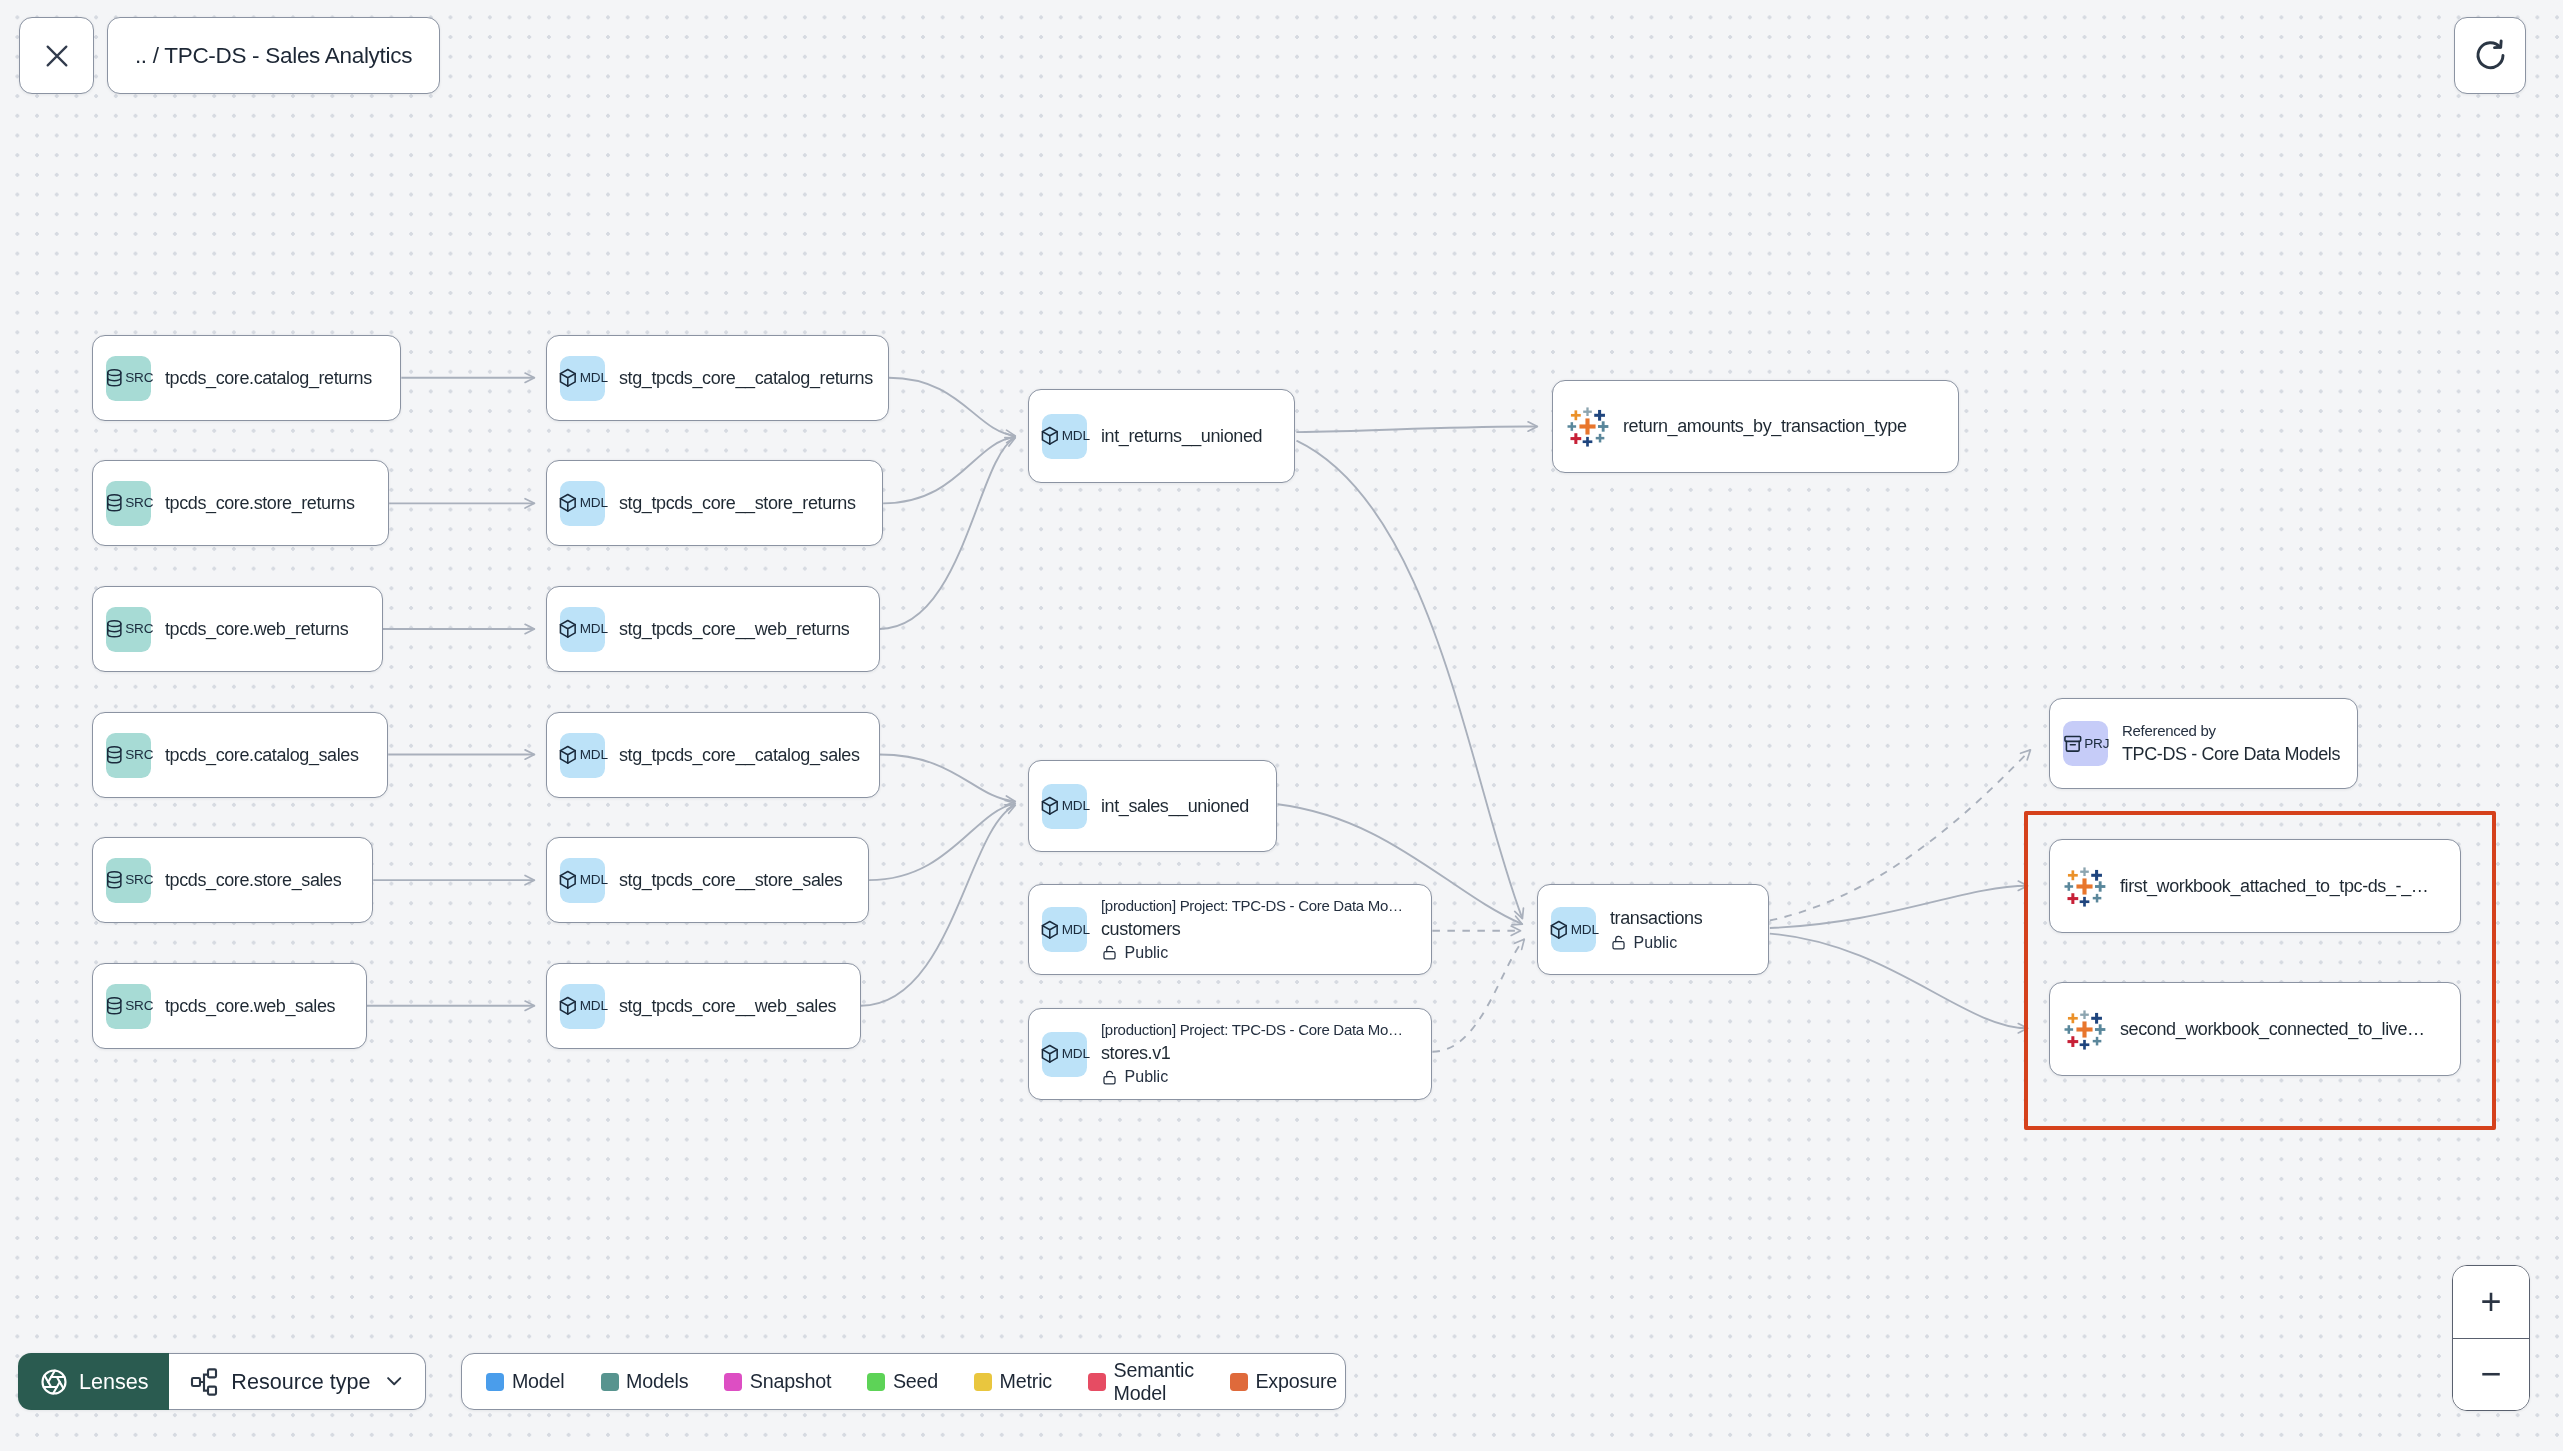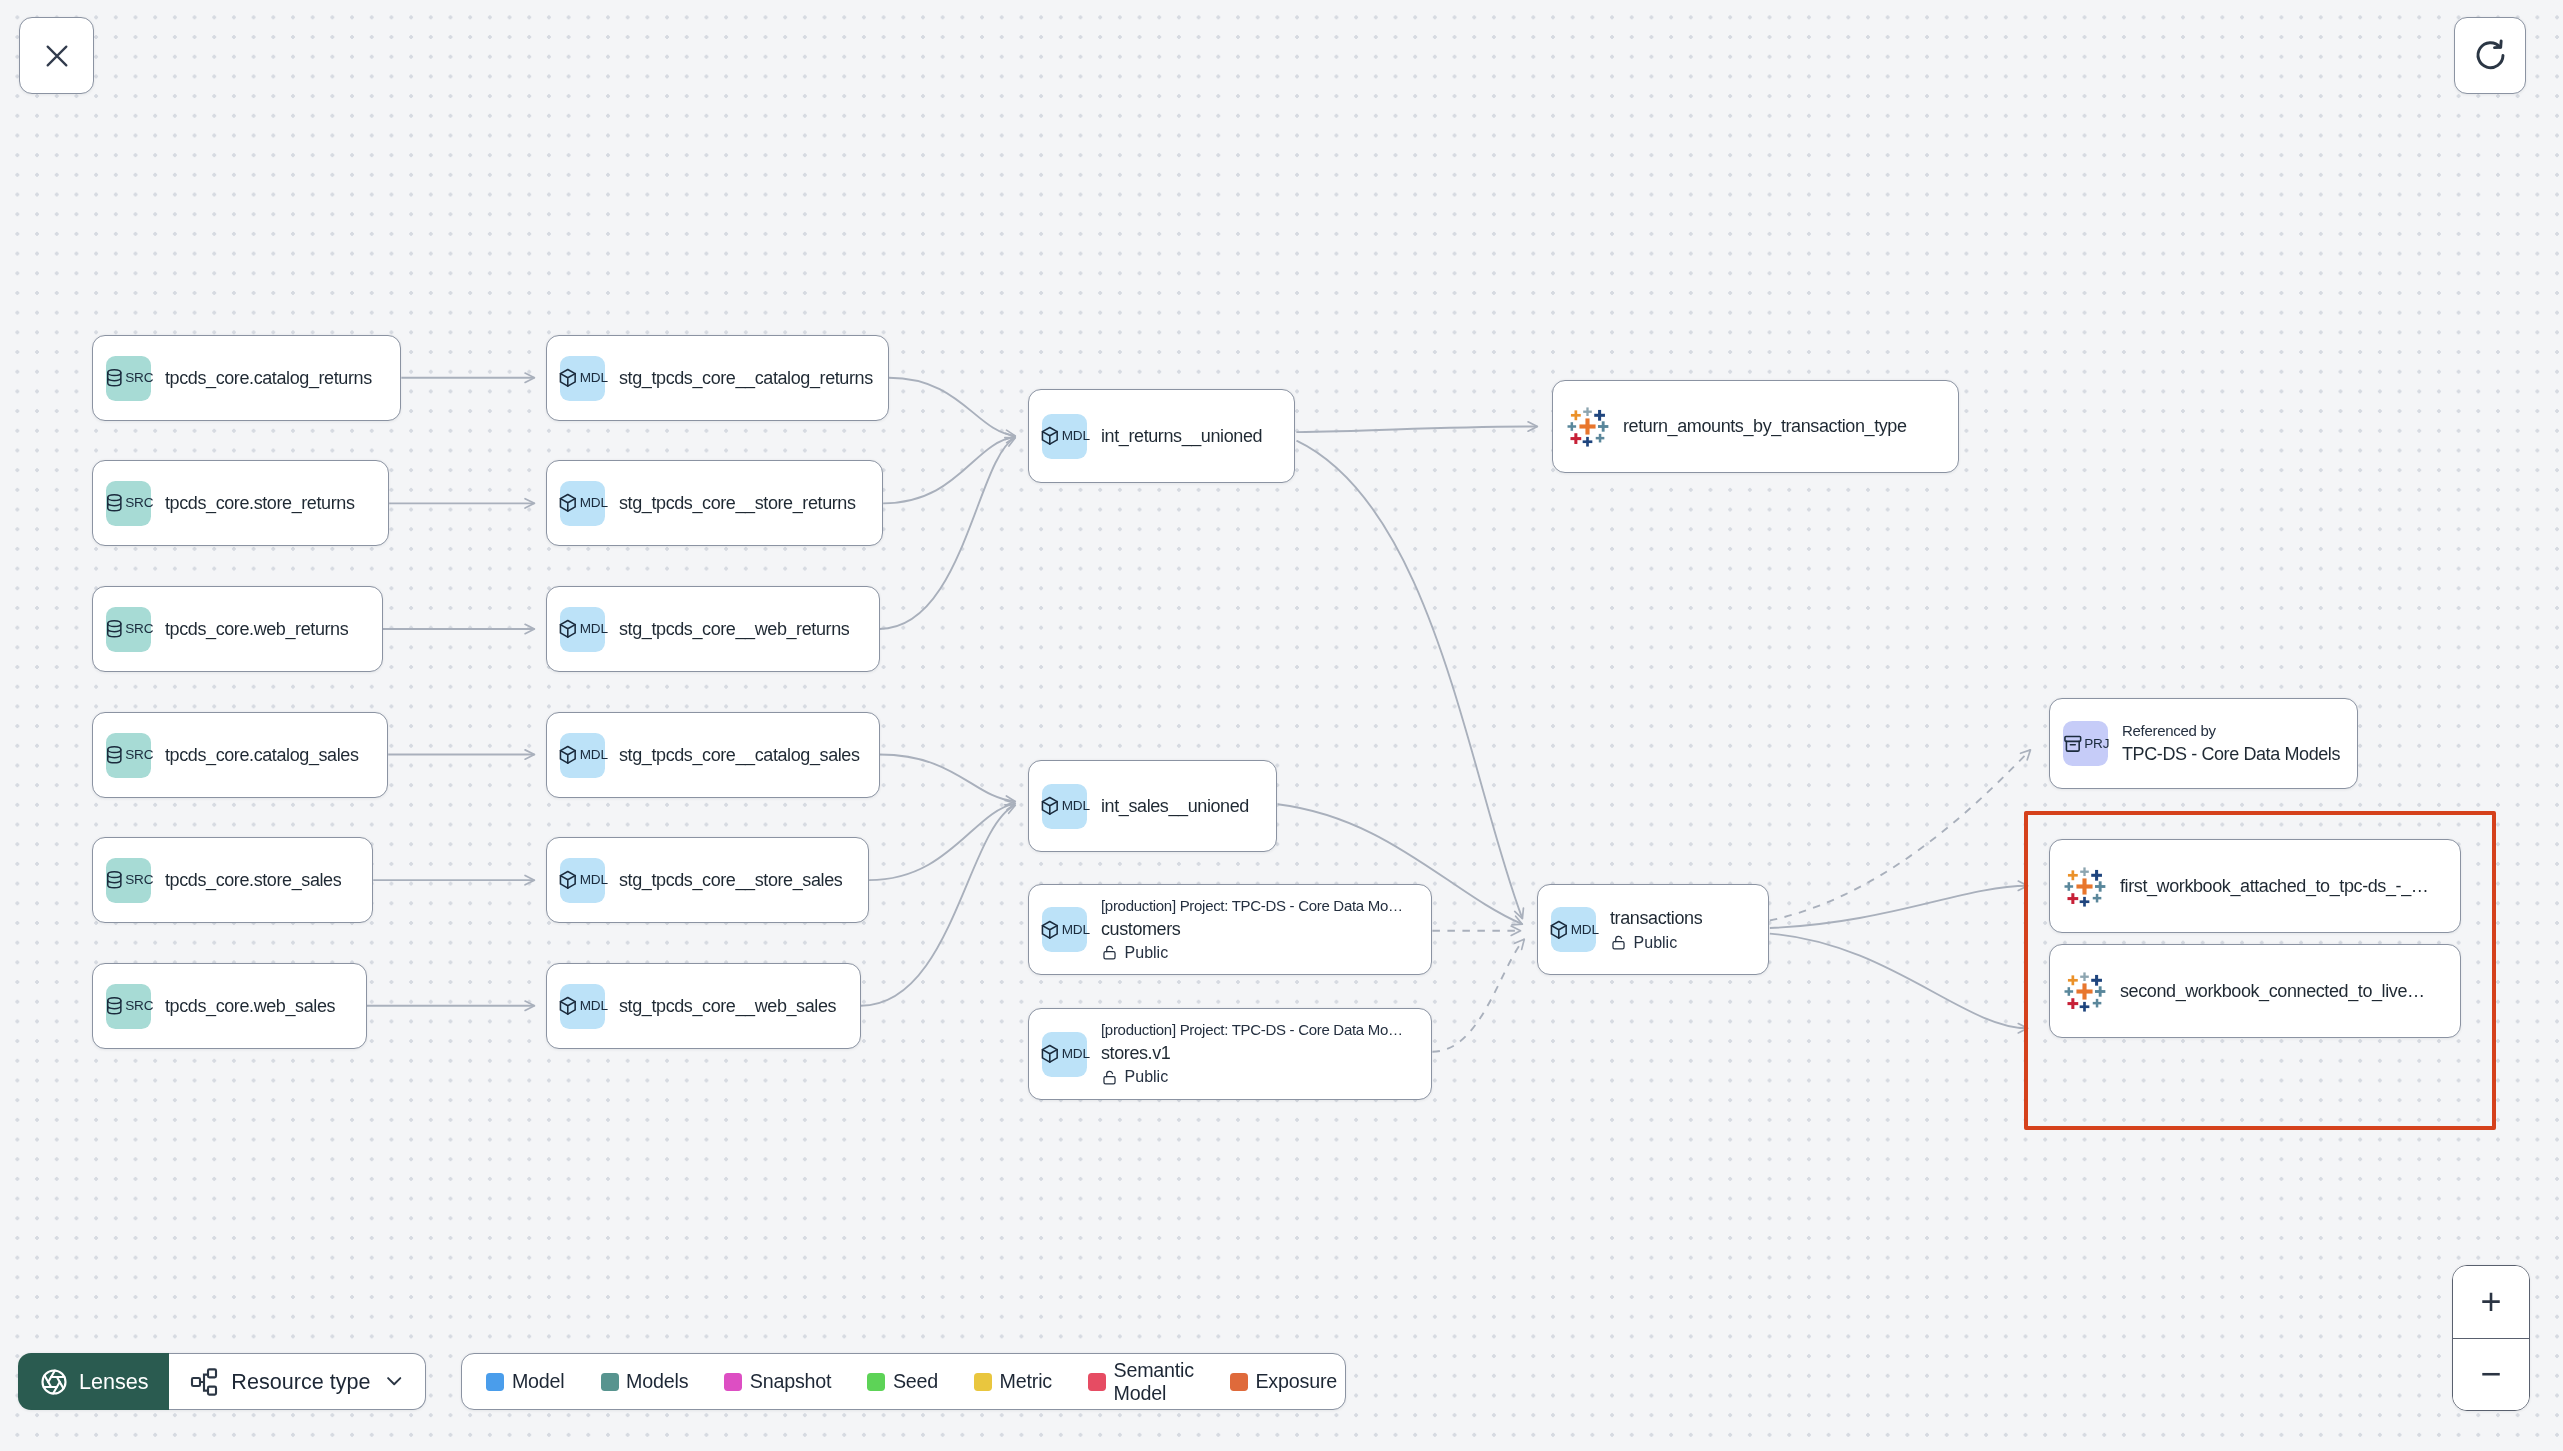--- a/index.html
+++ b/index.html
@@ -67,20 +67,23 @@
 </head>
 <body>
 <div id="app">
 
 <div class="panel iconbtn" id="close-btn" style="left:19px;top:17px;width:75px;height:77px;">
   <svg class="ic" width="32" height="32" viewBox="0 0 24 24">
     <path d="M5 5 L19 19 M19 5 L5 19" stroke="#323c4d" stroke-width="1.7" fill="none" stroke-linecap="round"></path>
   </svg>
 </div>
 
+<div class="panel" id="breadcrumb" style="left:107px;top:17px;width:333px;height:77px;">
+  <span>.. / TPC-DS - Sales Analytics</span>
+</div>
 
 
 <div class="panel iconbtn" id="refresh-btn" style="left:2454px;top:17px;width:72px;height:77px;">
   <svg class="ic" width="37" height="37" viewBox="0 0 24 24">
     <path d="M18.2 6.6 A8.1 8.1 0 1 0 20.1 12" stroke="#2b3644" stroke-width="1.9" fill="none" stroke-linecap="round"></path>
     <path d="M14.6 6.9 L18.6 6.7 L18.9 2.6" stroke="#2b3644" stroke-width="1.9" fill="none" stroke-linecap="round" stroke-linejoin="round"></path>
   </svg>
 </div>
 
 <svg id="edges" width="2563" height="1451" viewBox="0 0 2734 1548">
@@ -434,21 +437,21 @@
   <rect x="22.5" y="35.6" width="3" height="10.8" fill="#1F457E"></rect>
             <rect x="18.6" y="39.5" width="10.8" height="3" fill="#1F457E"></rect>
   <rect x="36.6" y="32.2" width="2.8" height="9.6" fill="#5B879B"></rect>
             <rect x="33.2" y="35.6" width="9.6" height="2.8" fill="#5B879B"></rect>
 </svg>
         </span>
         <div class="txt">
           <span class="title">first_workbook_attached_to_tpc-ds_-_…</span>
         </div>
       </div>
-      <div class="node" style="left: 2049px; top: 944px; width: 412px; height: 94px;">
+      <div class="node" style="left: 2049px; top: 982px; width: 412px; height: 94px;">
         <span>
           <svg class="ic tbl-icon" width="43" height="43" viewBox="0 0 48 48">
   <rect x="21.7" y="15" width="4.6" height="18" fill="#E8762D"></rect>
             <rect x="15" y="21.7" width="18" height="4.6" fill="#E8762D"></rect>
   <rect x="22.7" y="2.7" width="2.6" height="9.6" fill="#8DA5B0"></rect>
             <rect x="19.2" y="6.2" width="9.6" height="2.6" fill="#8DA5B0"></rect>
   <rect x="9.5" y="6" width="3" height="11" fill="#EB9129"></rect>
             <rect x="5.5" y="10" width="11" height="3" fill="#EB9129"></rect>
   <rect x="35.8" y="5.5" width="3.4" height="12" fill="#1F457E"></rect>
             <rect x="31.5" y="9.8" width="12" height="3.4" fill="#1F457E"></rect>

